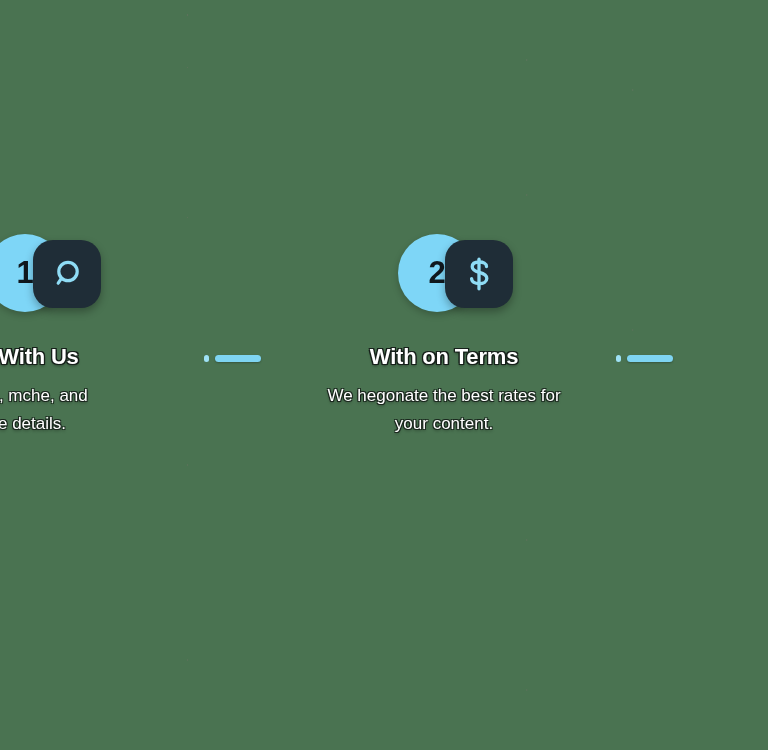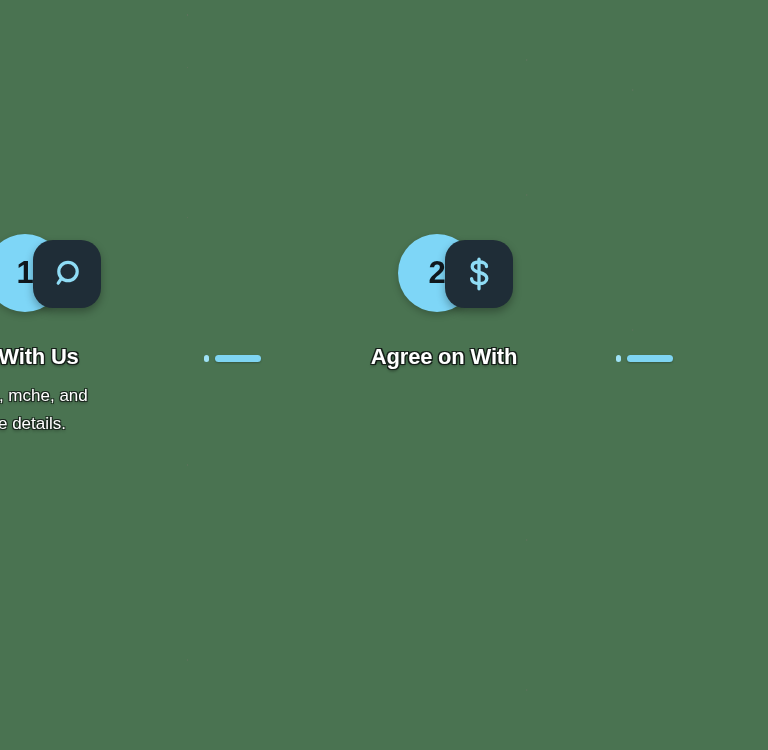--- a/index.html
+++ b/index.html
@@ -177,21 +177,25 @@
       <div class="step-circle">2</div>
       <div class="step-badge">
         <svg width="34" height="36" viewBox="0 0 34 36" aria-hidden="true">
           <path d="M17 3.2 V32.8" stroke="#8fdcf5" stroke-width="3.3" stroke-linecap="round"></path>
           <path d="M24.5 10.5 C24.5 7.4 21.3 6 17.3 6 C13.3 6 10.2 7.6 10.2 10.8
                    C10.2 14.2 13.6 15.4 17.3 16.4 C21.2 17.4 24.8 18.7 24.8 22.4
                    C24.8 25.8 21.4 27.6 17.2 27.6 C13 27.6 9.6 26 9.6 22.6" fill="none" stroke="#8fdcf5" stroke-width="3.3" stroke-linecap="round" stroke-linejoin="round"></path>
         </svg>
       </div>
     </div>
-    <div class="step-title">Agree on With</div>
+    <div class="step-title">With on Terms</div>
+    <div class="step-desc">
+      <span>We hegonate the best rates for</span><br>
+      <span>your content.</span>
+    </div>
   </div>
 
   <div class="connector"></div>
 
   <div class="step">
     
     
     
   </div>
 

